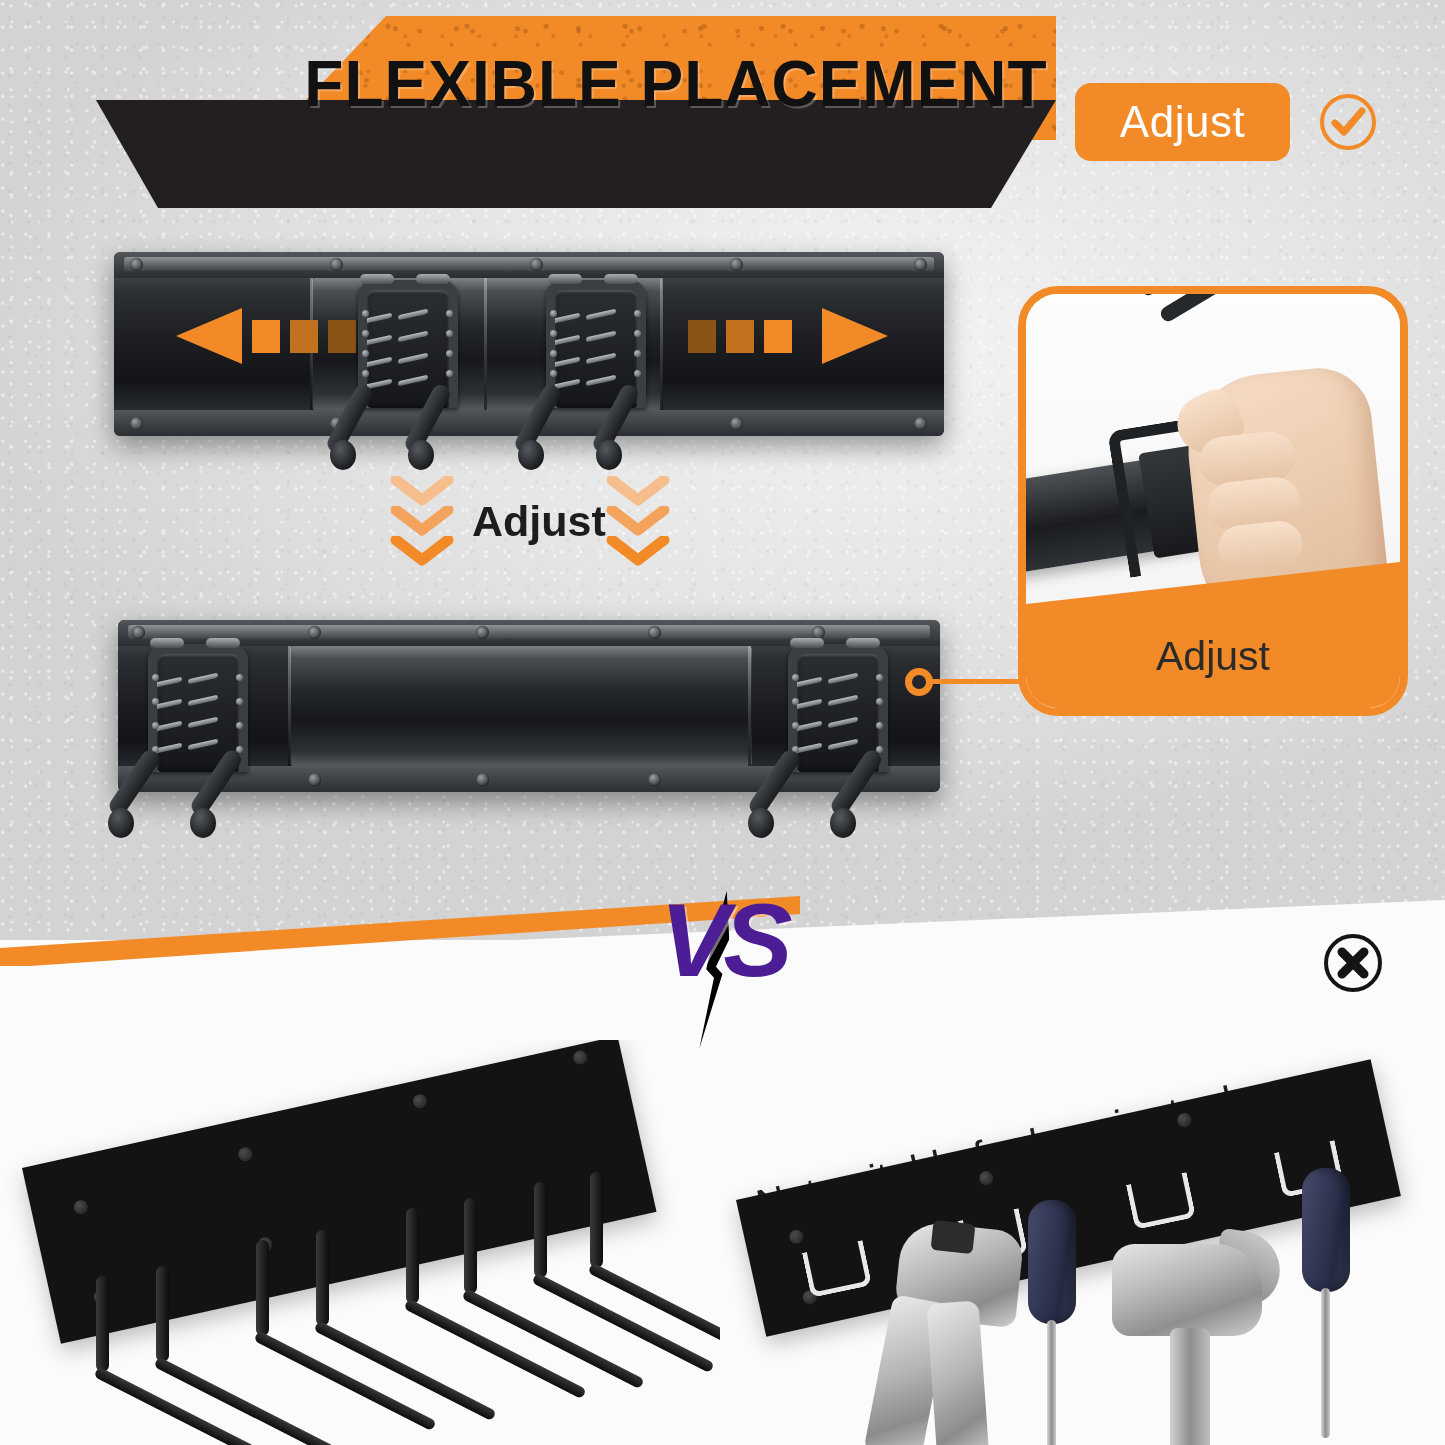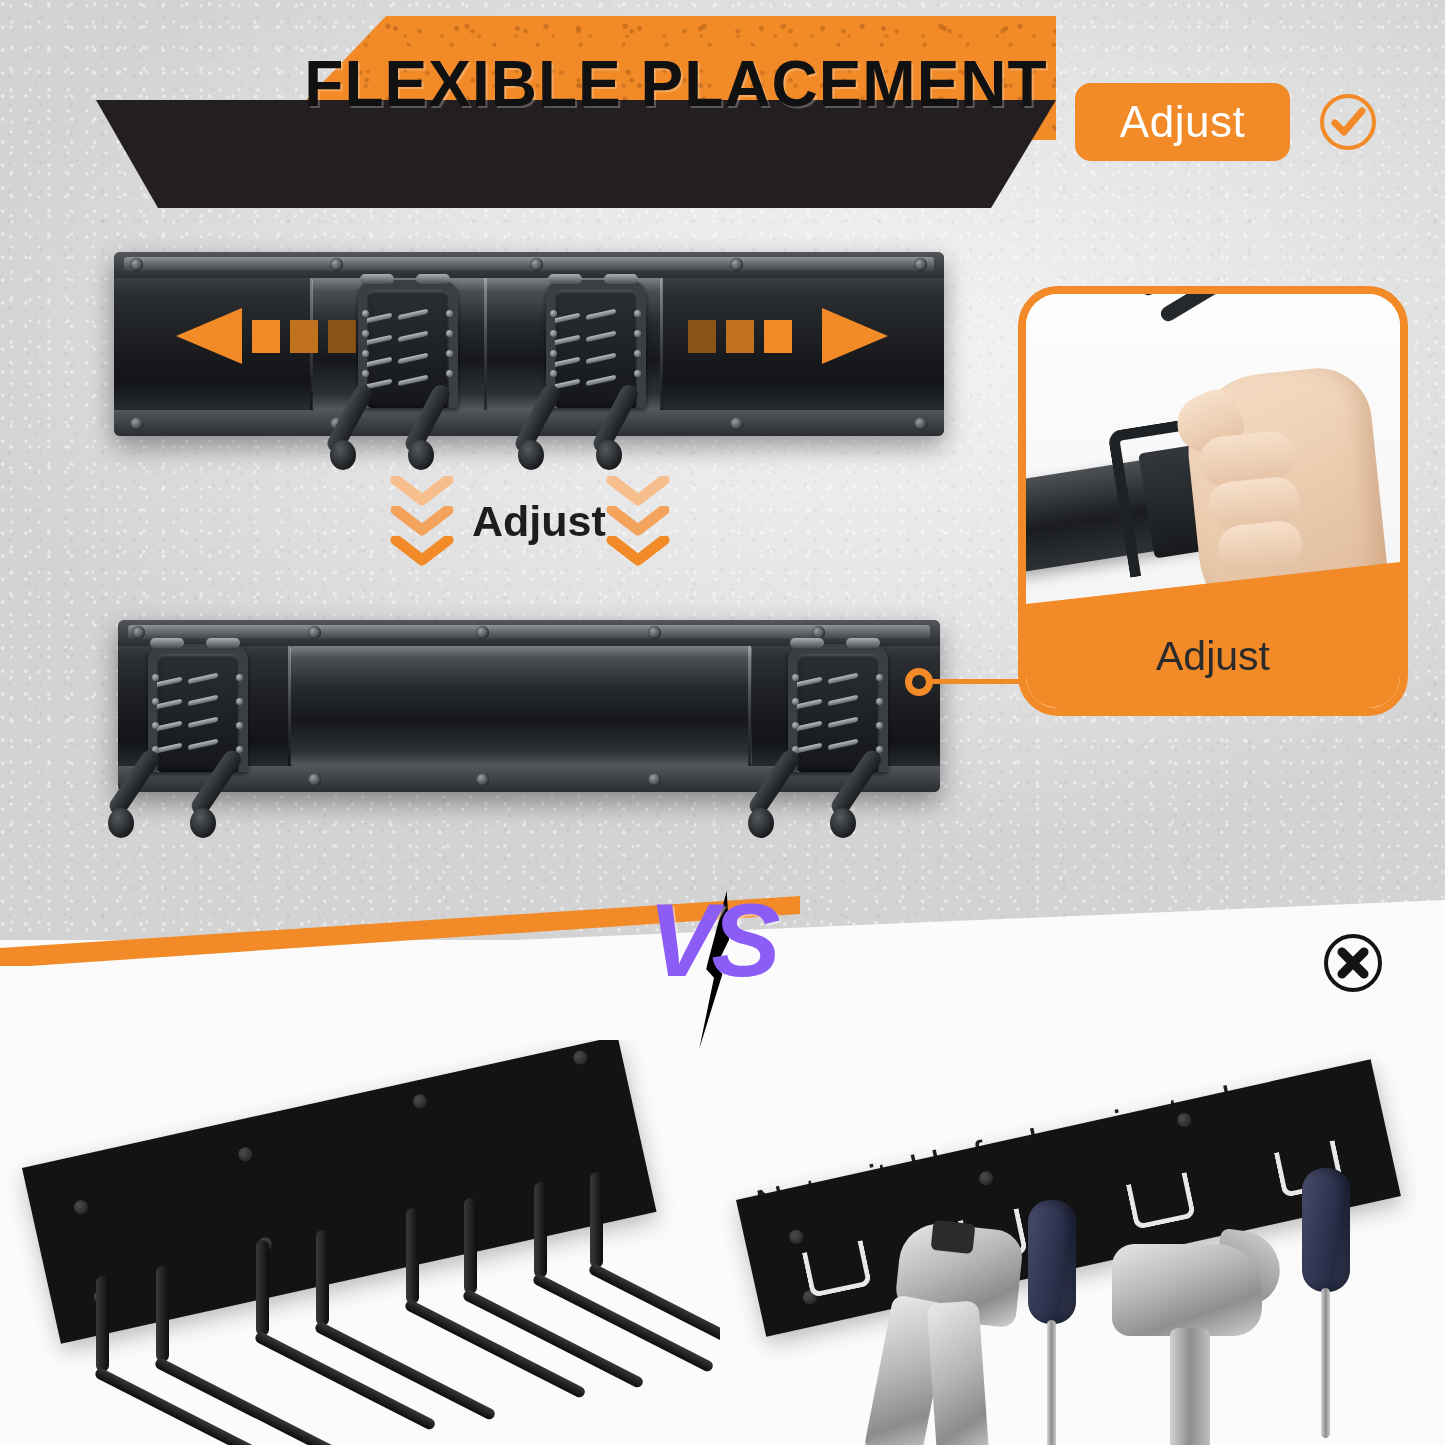--- a/index.html
+++ b/index.html
@@ -258,22 +258,22 @@
     transform:rotate(-6deg);
   }
   .finger{
     position:absolute; background:linear-gradient(180deg,#f7e0ca,#e5c3a5);
     border-radius:26px;
   }
 
   
   .vs{ position:absolute; left:648px; top:884px; width:180px; height:170px; }
   .vs-text{
-    position:absolute; left:0; top:0; width:180px; height:120px;
-    font-size:104px; font-weight:bold; font-style:italic; color:#8b5cf6;
+    position:absolute; left:12px; top:0; width:180px; height:120px;
+    font-size:104px; font-weight:bold; font-style:italic; color:#4c1d95;
     line-height:112px; letter-spacing:-6px;
     text-shadow: 2px 2px 0 rgba(255,255,255,.45);
   }
   .bolt{
     position:absolute; left:58px; top:6px; width:20px; height:160px;
     background:#000;
     clip-path: polygon(62% 0, 100% 30%, 48% 48%, 84% 52%, 8% 100%, 44% 55%, 0 50%);
     transform:rotate(6deg);
   }
 

